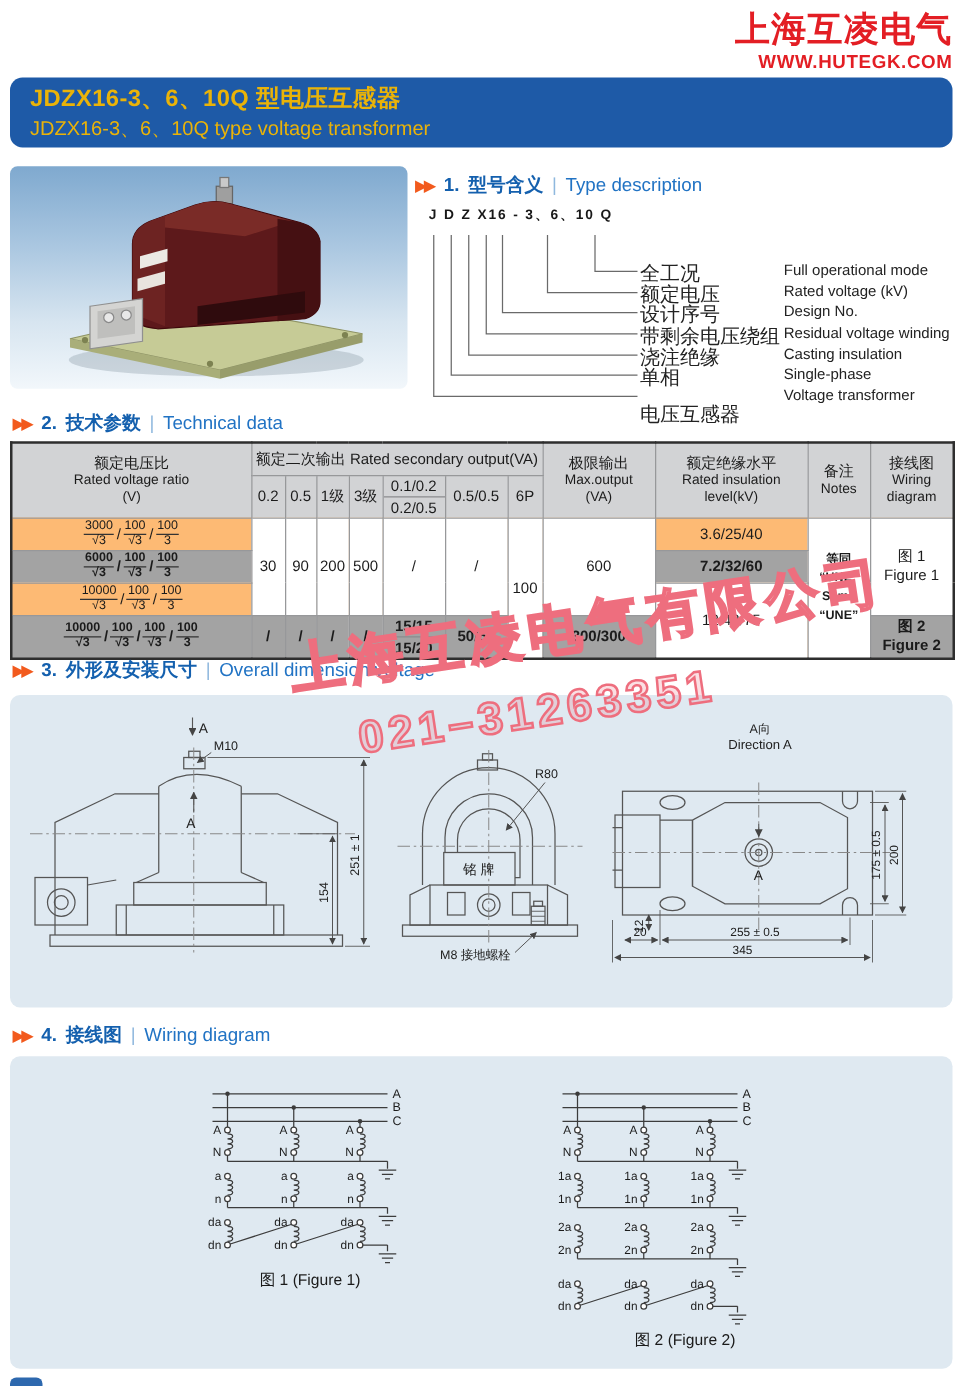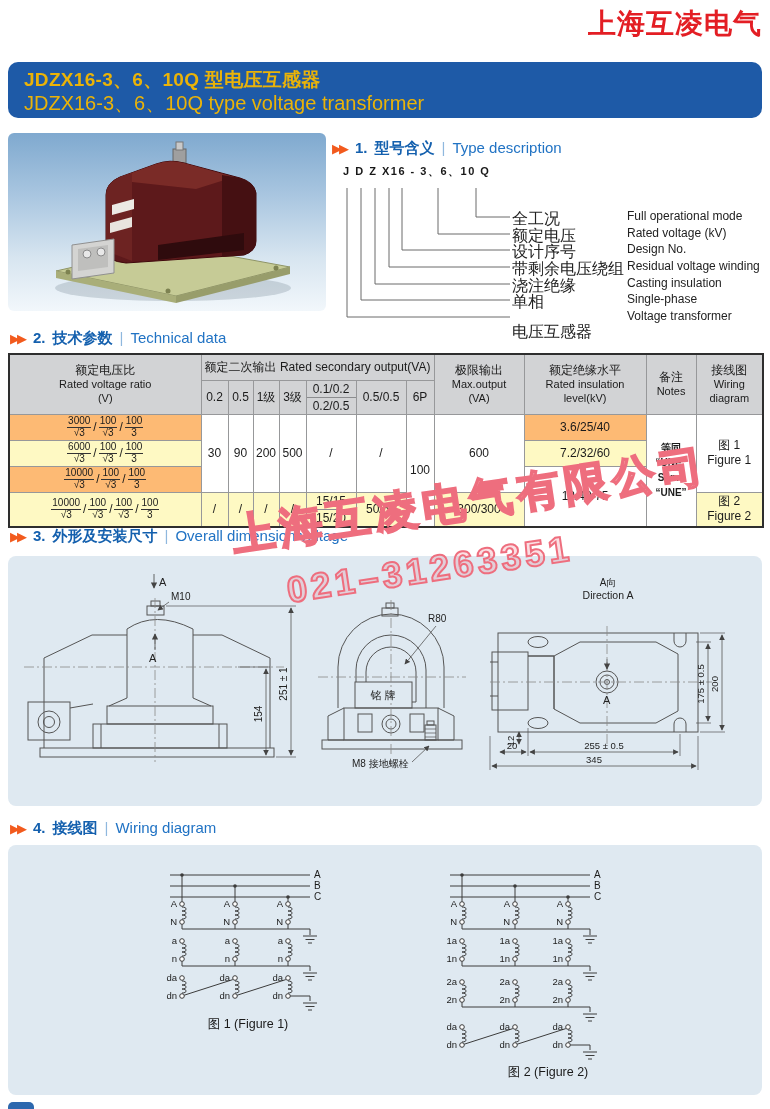--- a/index.html
+++ b/index.html
@@ -9,21 +9,21 @@
 
   
   .logo{top:8px;right:8px;width:260px;text-align:right;color:#e31e24;}
   .logo .nm{font-size:28px;font-weight:bold;letter-spacing:1px;line-height:32px;}
   .logo .ws{font-size:15px;font-weight:bold;letter-spacing:.5px;margin-top:1px;}
 
   
   .titlebar{left:8px;top:62px;width:754px;height:56px;background:#1e5aa7;border-radius:10px;
             box-sizing:border-box;padding:5px 16px;color:#eab308;}
   .titlebar .t1{font-size:19px;font-weight:bold;line-height:26px;letter-spacing:.3px;}
-  .titlebar .t2{font-size:20px;line-height:21px;}
+  .titlebar .t2{font-size:16px;line-height:21px;}
 
   
   .sec-h{display:flex;align-items:baseline;gap:7px;font-size:15px;white-space:nowrap;}
   .sec-h .chev{color:#f25a1d;font-size:13px;letter-spacing:-3px;margin-right:2px;}
   .sec-h .zh{color:#1460ae;font-weight:bold;}
   .sec-h .bar{color:#8fb8de;}
   .sec-h .en{color:#2173c4;}
   .sh1{left:332px;top:139px;}
   .sh2{left:10px;top:329px;}
   .sh3{left:10px;top:527px;}
@@ -39,21 +39,21 @@
   .lg-en{position:absolute;left:602px;font-size:12px;color:#222;white-space:nowrap;margin-left:25px;}
 
   
   table.tech{position:absolute;left:8px;top:353px;width:754px;border-collapse:collapse;
              table-layout:fixed;border:2px solid #2e2e2e;}
   .tech td{border:1px solid #97989a;text-align:center;vertical-align:middle;padding:0;}
   .tech .hd{background:#d2d3d5;font-size:12px;line-height:14px;}
   .tech .hd .en{font-size:11px;font-weight:normal;}
   .hrow1{height:26px;}.hrow2{height:33px;}
   tr.r1,tr.r3{background:#fdba74;}
-  tr.r2,tr.r4{background:#fef9c3;}
+  tr.r2,tr.r4{background:#a3a3a3;font-weight:bold;}
   tr.rb{height:26px;}
   .wbg{background:#fff;}
   .stack .s1{display:block;border-bottom:1px solid #8b8c8e;line-height:16px;}
   .stack .s2{display:block;line-height:16px;}
   .fr{display:inline-block;vertical-align:middle;font-size:10px;line-height:10.5px;}
   .fr .n{display:block;border-bottom:1px solid #333;padding:0 1px;}
   .fr .d{display:block;}
   .sp{display:inline-block;margin:0 2px;font-size:12px;vertical-align:middle;}
   .val{font-size:12px;}
   .nlines span{display:block;line-height:15px;font-size:10px;font-weight:bold;}
@@ -73,20 +73,21 @@
 
   svg text{font-family:"Liberation Sans",sans-serif;}
 </style>
 </head>
 <body>
 
 <div class="page">
 
   <div class="abs logo">
     <div class="nm">上海互凌电气</div>
+    <div class="ws">WWW.HUTEGK.COM</div>
   </div>
 
   <div class="abs titlebar">
     <div class="t1">JDZX16-3、6、10Q 型电压互感器</div>
     <div class="t2">JDZX16-3、6、10Q type voltage transformer</div>
   </div>
 
   <div class="abs photo">
     <svg width="318" height="178" viewBox="0 0 318 178">
       <ellipse cx="165" cy="155" rx="118" ry="13" fill="rgba(50,70,90,0.18)"></ellipse>

